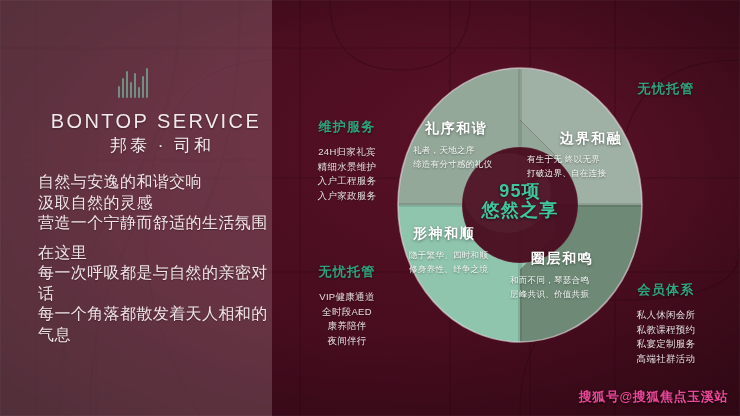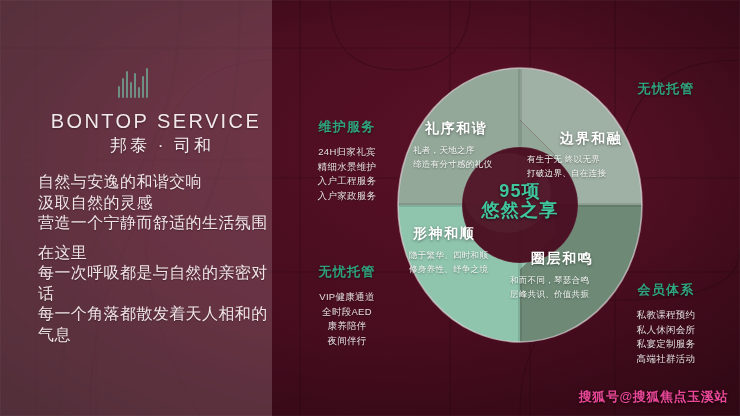--- a/index.html
+++ b/index.html
@@ -199,22 +199,22 @@
     </ul>
   </div>
 
   <div class="col col-right c-tr">
     <h3>无忧托管</h3>
   </div>
 
   <div class="col col-right c-br">
     <h3>会员体系</h3>
     <ul>
+      <li>私人休闲会所</li>
       <li>私教课程预约</li>
-      <li>私人休闲会所</li>
       <li>私宴定制服务</li>
       <li>高端社群活动</li>
     </ul>
   </div>
 
   <div class="diagram">
     <svg viewBox="0 0 250 280">
       <defs>
         <clipPath id="discClip">
           <ellipse cx="125" cy="140" rx="122" ry="137"></ellipse>

